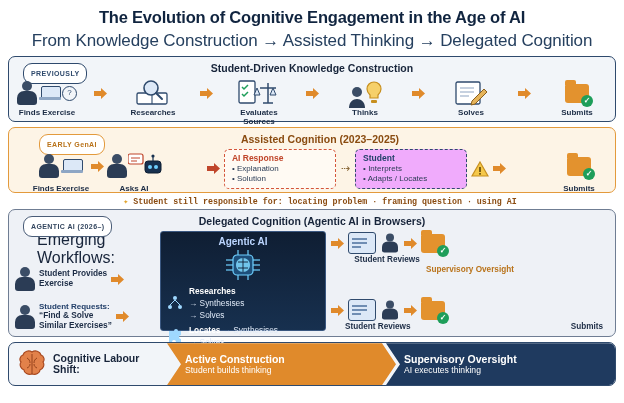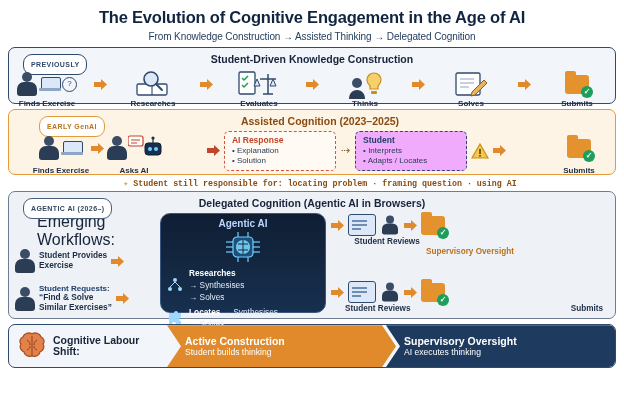--- a/index.html
+++ b/index.html
@@ -21,21 +21,21 @@
     text-align:center;
     font-size:16.5px;
     font-weight:bold;
     letter-spacing:-0.2px;
     color:#10243f;
     line-height:1.1;
     margin-top:2px;
   }
   .subtitle{
     text-align:center;
-    font-size:10px;
+    font-size:17px;
     color:#26405f;
     margin-top:5px;
     margin-bottom:5px;
     letter-spacing:-0.1px;
   }
   
   .band{
     position:relative;
     border-radius:7px;
     box-sizing:border-box;
@@ -59,21 +59,21 @@
     padding:2px 7px;
     border-radius:9px;
     background:#ffffff;
     color:#2b3c55;
   }
   
   .band1{
     border:1.5px solid #2f4a6d;
     background:#f2f5f9;
     padding:4px 6px 4px 6px;
-    height:57px;
+    height:66px;
   }
   .band1 .era-tag{border:1.2px solid #2f4a6d;color:#2f4a6d;}
   .band1 .band-title{font-size:10.5px;font-weight:bold;color:#17243a;}
   
   .band2{
     border:1.5px solid #e39a3c;
     background:#fdf4e6;
     padding:4px 6px 4px 22px;
     height:66px;
   }
@@ -159,21 +159,21 @@
   
   .b3wrap{display:flex;margin-top:2px;height:100px;}
   .b3left{width:140px;display:flex;flex-direction:column;justify-content:space-between;}
   .b3cell{display:flex;align-items:center;gap:4px;}
   .b3cell .txt{font-size:8.3px;font-weight:bold;color:#1c2c45;line-height:1.2;}
   .b3cell .lead{font-size:8px;font-weight:bold;color:#23406a;}
   .b3mid{
     flex:0 0 166px;
     margin:0 5px;
     border:1.4px solid #3a5780;
-    border-radius:10px;
+    border-radius:3px;
     background:linear-gradient(180deg,#0f1e33 0%,#17304f 100%);
     color:#eaf2ff;
     padding:4px 6px;
     box-sizing:border-box;
     position:relative;
   }
   .b3mid h4{
     margin:0;text-align:center;font-size:10px;color:#bcd6ff;font-weight:bold;
   }
   .brain{

